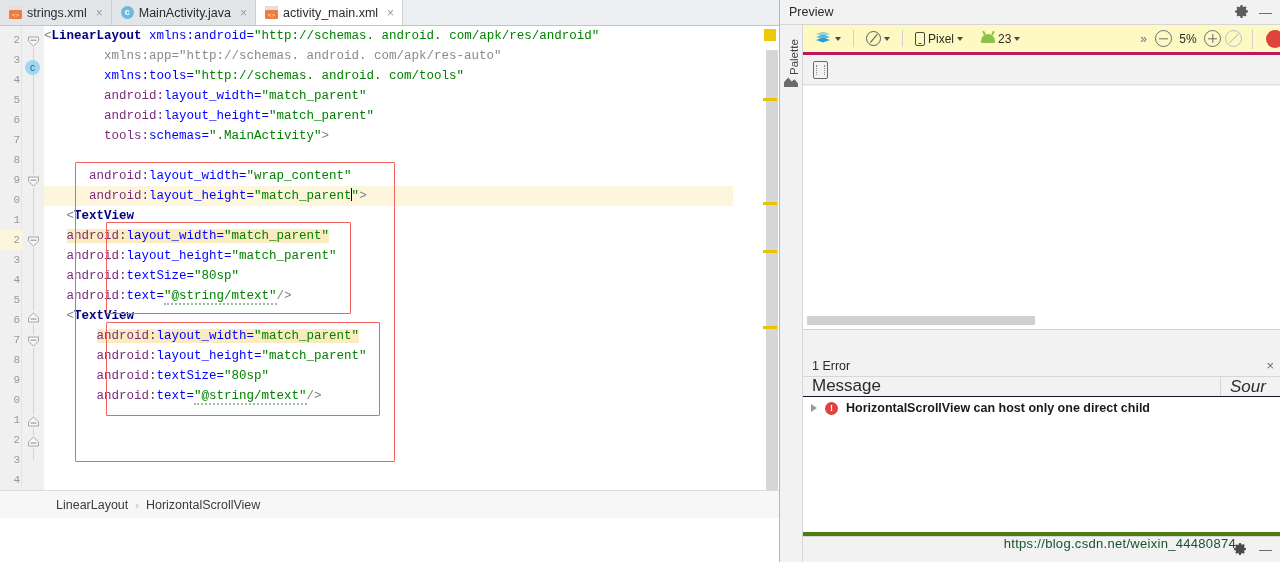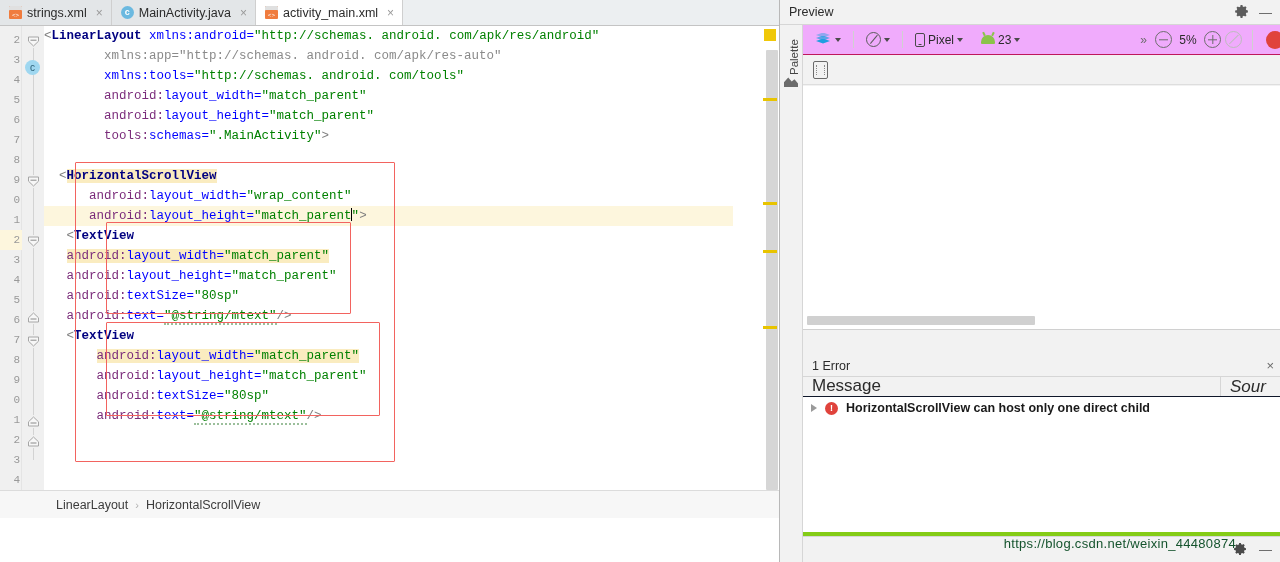--- a/index.html
+++ b/index.html
@@ -174,21 +174,21 @@
   #palette-rail .vtext {
     position: absolute; top: 16px; left: -14px; width: 56px;
     transform: rotate(-90deg); transform-origin: center;
     font-size: 11.5px; color: #444; white-space: nowrap;
   }
 
   #preview-body {
     position: absolute; left: 23px; top: 25px; right: 0; bottom: 0;
   }
   #preview-toolbar {
-    height: 30px; background: #f0abfc; border-bottom: 1px solid #be185d;
+    height: 30px; background: #fef9c3; border-bottom: 3px solid #be185d;
     display: flex; align-items: center; gap: 2px; padding-left: 8px;
   }
   .tb-item {
     display: flex; align-items: center; gap: 3px; padding: 2px 5px;
     font-size: 12px; color: #2b2b2b; cursor: default; border-radius: 2px;
   }
   .tbsep { width: 1px; height: 17px; background: #d0d0d0; margin: 0 5px; }
   .caret-dn {
     width: 0; height: 0; border-left: 3.5px solid transparent;
     border-right: 3.5px solid transparent; border-top: 4.5px solid #4a4a4a;
@@ -235,21 +235,21 @@
     background: #ffffff; border-bottom: 1px solid #d0d0d0;
   }
   #canvas-hscroll {
     position: absolute; left: 4px; bottom: 4px; width: 228px; height: 9px;
     background: #d0d0d0; border-radius: 1px;
   }
 
   
   #error-panel {
     position: absolute; left: 0; right: 0; bottom: 0; top: 330px;
-    background: #84cc16;
+    background: #4d7c0f;
   }
   #error-head {
     height: 22px; background: #f2f2f2; border-bottom: 1px solid #d6d6d6;
     display: flex; align-items: center; padding: 0 6px 0 9px;
     font-size: 12.5px; color: #2b2b2b;
   }
   #error-head .x { margin-left: auto; color: #6b6b6b; font-size: 13px; }
   #error-cols {
     height: 20px; background: #f2f2f2; border-bottom: 1px solid #0f172a;
     display: flex; align-items: flex-end; font-size: 17px; color: #2b2b2b;
@@ -442,21 +442,20 @@
         <div class="cl">        <span class="attrname">xmlns:tools</span><span class="attrname">=</span><span class="attrval">"http://schemas. android. com/tools"</span></div>
 
         <div class="cl">        <span class="attrpfx">android:</span><span class="attrname">layout_width</span><span class="attrname">=</span><span class="attrval">"match_parent"</span></div>
 
         <div class="cl">        <span class="attrpfx">android:</span><span class="attrname">layout_height</span><span class="attrname">=</span><span class="attrval">"match_parent"</span></div>
 
         <div class="cl">        <span class="attrpfx">tools:</span><span class="attrname">schemas</span><span class="attrname">=</span><span class="attrval">".MainActivity"</span><span class="brk">&gt;</span></div>
 
         <div class="cl"> </div>
 
-        <div class="cl">  <span class="brk">&lt;</span><span class="tagname hlmatch">HorizontalScrollView</span></div>
 
         <div class="cl">      <span class="attrpfx">android:</span><span class="attrname">layout_width</span><span class="attrname">=</span><span class="attrval">"wrap_content"</span></div>
 
         <div class="cl hl">      <span class="attrpfx">android:</span><span class="attrname">layout_height</span><span class="attrname">=</span><span class="attrval">"match_parent</span><span class="caret"></span><span class="attrval">"</span><span class="brk">&gt;</span></div>
 
         <div class="cl">   <span class="brk">&lt;</span><span class="tagname">TextView</span></div>
 
         <div class="cl">   <span class="attrpfx hlmatch">android:</span><span class="attrname hlmatch">layout_width</span><span class="attrname hlmatch">=</span><span class="attrval hlmatch">"match_parent"</span></div>
 
         <div class="cl">   <span class="attrpfx">android:</span><span class="attrname">layout_height</span><span class="attrname">=</span><span class="attrval">"match_parent"</span></div>

